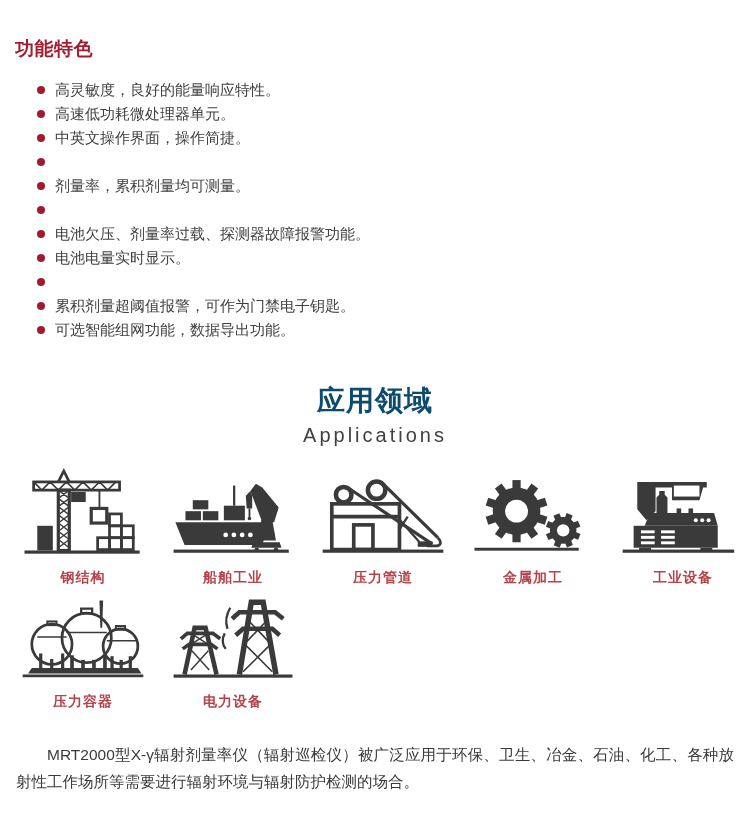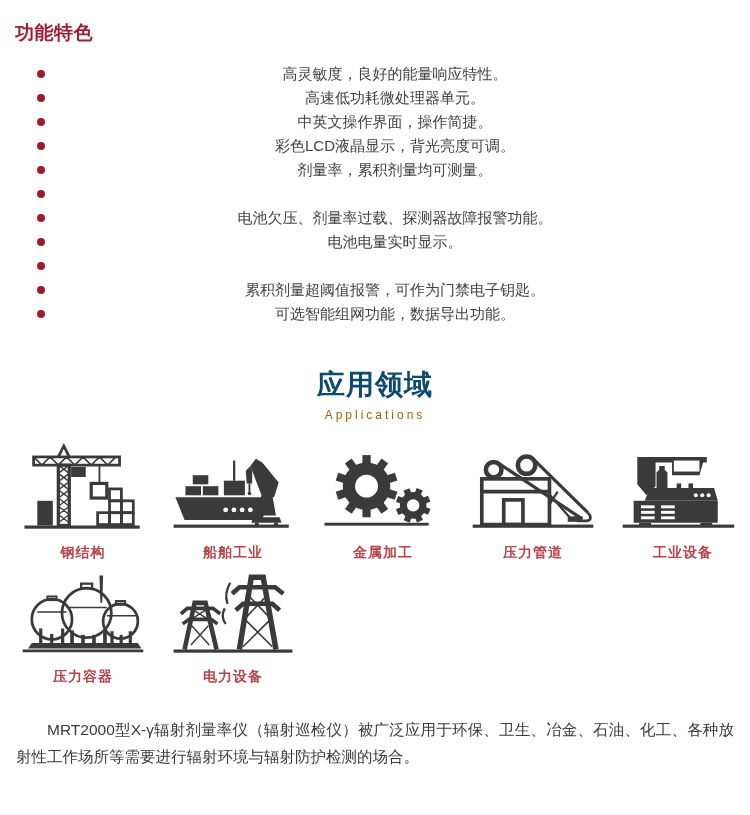--- a/index.html
+++ b/index.html
@@ -3,42 +3,42 @@
 <meta charset="utf-8">
 <style>
   * { box-sizing: border-box; }
   html,body { margin:0; padding:0; background:#ffffff; }
   body {
     width:750px; height:815px; margin:0 auto; overflow:hidden;
     font-family:"Liberation Sans","DejaVu Sans",sans-serif;
     color:#404040;
   }
   
-  .features { padding:20px 15px 0 15px; }
+  .features { padding:36px 15px 0 15px; }
   .features-title {
     font-size:19px; font-weight:bold; color:#a21d2f;
     margin:0 0 16px 0; letter-spacing:0.5px;
   }
-  .feature-list { list-style:none; margin:0; padding:0 0 0 14px;text-align:center; }
+  .feature-list { list-style:none; margin:0; padding:0 0 0 14px; }
   .feature-item {
     position:relative; padding-left:26px; height:24px; line-height:24px;
     font-size:15px; color:#404040; white-space:nowrap;
   }
   .dot {
     position:absolute; left:8px; top:8px; width:8px; height:8px;
     border-radius:50%; background:#a01c2c;
   }
   
   .apps { margin-top:40px; text-align:center; }
   .apps-title {
     font-size:28px; font-weight:bold; color:#0c4a6e;
     margin:0; letter-spacing:1px;
   }
   .apps-subtitle {
-    font-size:12px; color:#a16207; letter-spacing:3px; margin-top:4px;
+    font-size:20px; color:#404040; letter-spacing:3px; margin-top:4px;
   }
   .app-grid {
     margin-top:16px;
     display:grid; grid-template-columns:repeat(6,1fr);
     padding:0 8px;font-weight:bold;
   }
   .app-cell { display:flex; flex-direction:column; align-items:center; }
   .app-icon {
     height:96px; width:150px; display:flex;
     align-items:flex-end; justify-content:center; color:#3a3a3a;
@@ -56,21 +56,21 @@
 </style>
 </head>
 <body>
 
 <div class="features">
   <h1 class="features-title">功能特色</h1>
   <ul class="feature-list">
     <li class="feature-item"><span class="dot"></span><span>高灵敏度，良好的能量响应特性。</span></li>
     <li class="feature-item"><span class="dot"></span><span>高速低功耗微处理器单元。</span></li>
     <li class="feature-item"><span class="dot"></span><span>中英文操作界面，操作简捷。</span></li>
-    <li class="feature-item"><span class="dot"></span><span>彩色LCD液晶显示，背光亮度可调。</span></li>
+    <li class="feature-item"><span class="dot"></span></li>
     <li class="feature-item"><span class="dot"></span><span>剂量率，累积剂量均可测量。</span></li>
     <li class="feature-item"><span class="dot"></span></li>
     <li class="feature-item"><span class="dot"></span><span>电池欠压、剂量率过载、探测器故障报警功能。</span></li>
     <li class="feature-item"><span class="dot"></span><span>电池电量实时显示。</span></li>
     <li class="feature-item"><span class="dot"></span></li>
     <li class="feature-item"><span class="dot"></span><span>累积剂量超阈值报警，可作为门禁电子钥匙。</span></li>
     <li class="feature-item"><span class="dot"></span><span>可选智能组网功能，数据导出功能。</span></li>
   </ul>
 </div>
 
@@ -135,20 +135,41 @@
           <line x1="88" y1="45" x2="88" y2="55" stroke="currentColor" stroke-width="2"></line>
           <circle cx="88" cy="56" r="2" fill="currentColor"></circle>
         </svg>
       </div>
       <div class="app-label">船舶工业</div>
     </div>
 
     <div class="app-cell">
       <div class="app-icon">
         <svg viewBox="0 0 140 100" width="128" height="92">
+          <g fill="none" stroke="currentColor">
+            <rect x="14" y="40" width="74" height="50" stroke-width="4"></rect>
+            <line x1="14" y1="54" x2="88" y2="54" stroke-width="4"></line>
+            <rect x="38" y="63" width="21" height="27" stroke-width="4"></rect>
+            <circle cx="27" cy="30" r="8.5" stroke-width="5"></circle>
+            <circle cx="63" cy="25" r="9.5" stroke-width="5"></circle>
+            <path d="M34,24 L124,84" stroke-width="3.5"></path>
+            <path d="M71,19 L130,77" stroke-width="3.5"></path>
+            <path d="M130,77 C134,81 134,85 129,86 L118,86" stroke-width="3"></path>
+            <path d="M88,57 L110,82 M97,54 L88,68" stroke-width="2.5"></path>
+          </g>
+          <rect x="108" y="81" width="16" height="6" fill="currentColor"></rect>
+          <rect x="4" y="90" width="132" height="3.5" fill="currentColor"></rect>
+        </svg>
+      </div>
+      <div class="app-label">压力管道</div>
+    </div>
+
+    <div class="app-cell">
+      <div class="app-icon">
+        <svg viewBox="0 0 140 100" width="128" height="92">
           <rect x="6" y="88" width="114" height="3.2" fill="currentColor"></rect>
           <g fill="currentColor">
             <rect x="47.5" y="14" width="9" height="16" transform="rotate(0 52 48)"></rect>
             <rect x="47.5" y="14" width="9" height="16" transform="rotate(36 52 48)"></rect>
             <rect x="47.5" y="14" width="9" height="16" transform="rotate(72 52 48)"></rect>
             <rect x="47.5" y="14" width="9" height="16" transform="rotate(108 52 48)"></rect>
             <rect x="47.5" y="14" width="9" height="16" transform="rotate(144 52 48)"></rect>
             <rect x="47.5" y="14" width="9" height="16" transform="rotate(180 52 48)"></rect>
             <rect x="47.5" y="14" width="9" height="16" transform="rotate(216 52 48)"></rect>
             <rect x="47.5" y="14" width="9" height="16" transform="rotate(252 52 48)"></rect>
@@ -165,41 +186,20 @@
             <rect x="99.5" y="50" width="7" height="11" transform="rotate(202 103 69)"></rect>
             <rect x="99.5" y="50" width="7" height="11" transform="rotate(247 103 69)"></rect>
             <rect x="99.5" y="50" width="7" height="11" transform="rotate(292 103 69)"></rect>
             <rect x="99.5" y="50" width="7" height="11" transform="rotate(337 103 69)"></rect>
             <circle cx="103" cy="69" r="14.5"></circle>
           </g>
           <circle cx="103" cy="69" r="6.8" fill="#ffffff"></circle>
         </svg>
       </div>
       <div class="app-label">金属加工</div>
-    </div>
-
-    <div class="app-cell">
-      <div class="app-icon">
-        <svg viewBox="0 0 140 100" width="128" height="92">
-          <g fill="none" stroke="currentColor">
-            <rect x="14" y="40" width="74" height="50" stroke-width="4"></rect>
-            <line x1="14" y1="54" x2="88" y2="54" stroke-width="4"></line>
-            <rect x="38" y="63" width="21" height="27" stroke-width="4"></rect>
-            <circle cx="27" cy="30" r="8.5" stroke-width="5"></circle>
-            <circle cx="63" cy="25" r="9.5" stroke-width="5"></circle>
-            <path d="M34,24 L124,84" stroke-width="3.5"></path>
-            <path d="M71,19 L130,77" stroke-width="3.5"></path>
-            <path d="M130,77 C134,81 134,85 129,86 L118,86" stroke-width="3"></path>
-            <path d="M88,57 L110,82 M97,54 L88,68" stroke-width="2.5"></path>
-          </g>
-          <rect x="108" y="81" width="16" height="6" fill="currentColor"></rect>
-          <rect x="4" y="90" width="132" height="3.5" fill="currentColor"></rect>
-        </svg>
-      </div>
-      <div class="app-label">压力管道</div>
     </div>
 
     <div class="app-cell">
       <div class="app-icon">
         <svg viewBox="0 0 140 100" width="128" height="92">
           <rect x="4" y="90" width="122" height="3.5" fill="currentColor"></rect>
           <g fill="currentColor">
             <path d="M20,16 L96,16 L96,22 L92,22 L88,36 L58,36 L58,22 L40,22 L40,48 L30,58 L20,46 Z"></path>
             <path d="M44,26 L50,26 L50,30 L53,33 L53,52 L41,52 L41,33 L44,30 Z"></path>
             <path d="M34,50 L104,50 L108,64 L28,64 Z"></path>

